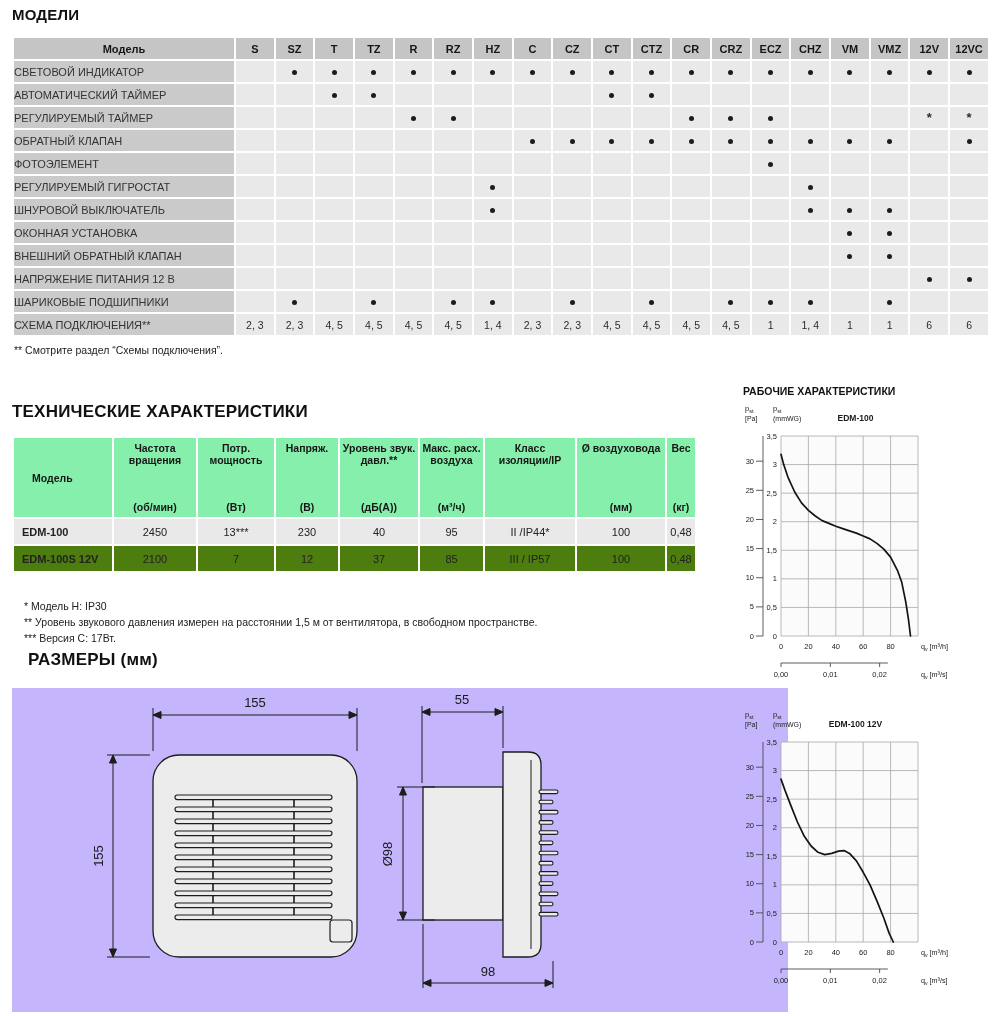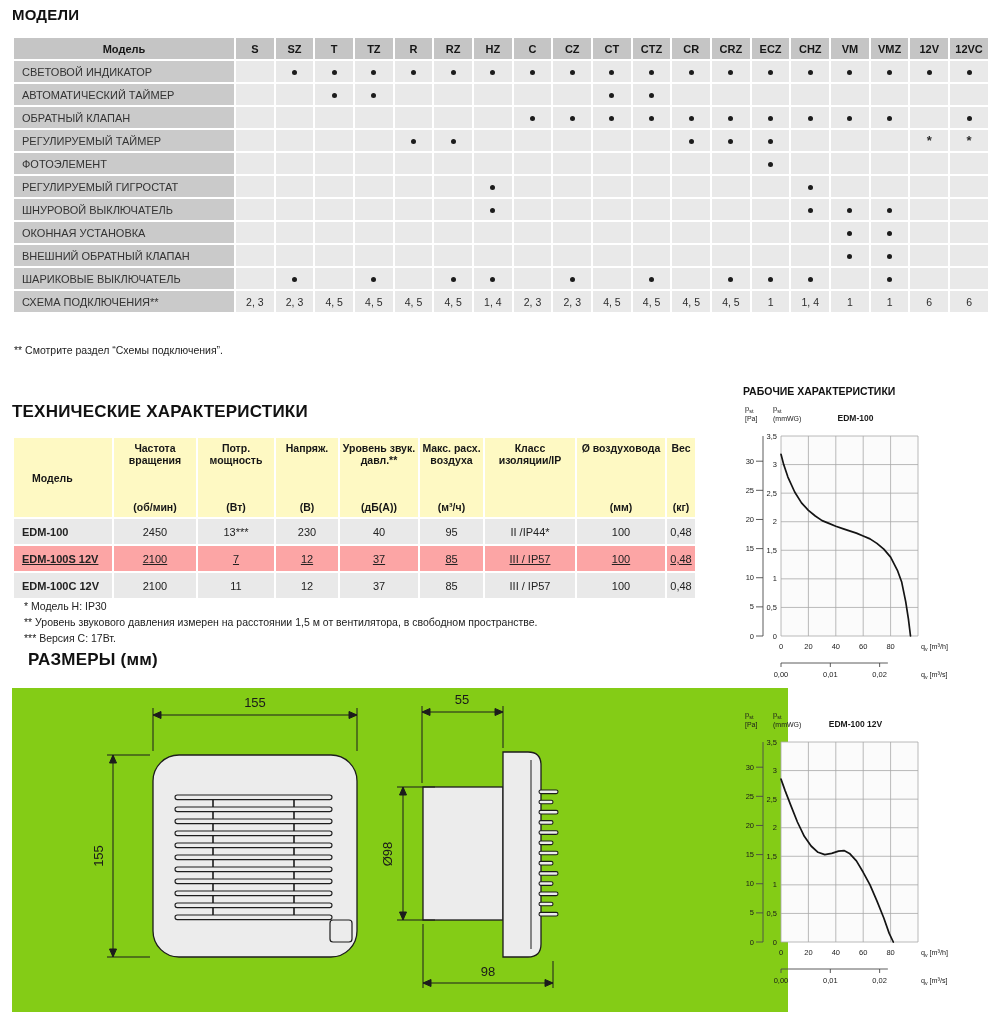--- a/index.html
+++ b/index.html
@@ -5,41 +5,41 @@
   html,body{margin:0;padding:0;background:#fff;}
   body{width:1000px;height:1016px;position:relative;font-family:"Liberation Sans",sans-serif;color:#1a1a1a;overflow:hidden;}
   .abs{position:absolute;}
   .sec-title{font-weight:bold;color:#111;letter-spacing:.2px;}
   .t1{font-size:15px;text-align:right;}
   .t2{font-size:17px;}
   
   #models-table{border-collapse:separate;border-spacing:2px;table-layout:fixed;width:978px;}
   #models-table th{background:#c5c5c5;font-size:11px;font-weight:bold;height:21px;text-align:center;color:#161616;padding:0;}
   #models-table td{height:21px;padding:0;text-align:center;}
-  #models-table td.feat{background:#cacaca;text-align:left;padding-left:8px;font-size:11px;color:#333;white-space:nowrap;}
+  #models-table td.feat{background:#cacaca;text-align:left;padding-left:0;font-size:11px;color:#333;white-space:nowrap;}
   #models-table td.cell{background:#e9e9e9;font-size:10.5px;color:#2c2c2c;}
   .dot{display:inline-block;width:5px;height:5px;border-radius:50%;background:#1c1c1c;vertical-align:middle;}
   .star{font-size:13px;font-weight:bold;color:#2c2c2c;line-height:0;}
   
   .fnote{font-size:10.5px;color:#222;line-height:1.5;}
   
   #spec-table{border-collapse:separate;border-spacing:2px;table-layout:fixed;width:655px;}
-  #spec-table th{background:#fef9c3;font-size:10.5px;font-weight:bold;color:#161616;padding:4px 2px 3px 2px;height:72px;vertical-align:top;position:relative;text-align:center;}
+  #spec-table th{background:#86efac;font-size:10.5px;font-weight:bold;color:#161616;padding:4px 2px 3px 2px;height:72px;vertical-align:top;position:relative;text-align:center;}
   #spec-table th .h-unit{position:absolute;bottom:4px;left:0;right:0;}
   #spec-table th.h-model{vertical-align:middle;text-align:left;padding-left:18px;}
   #spec-table td{height:25px;padding:0;font-size:11px;text-align:center;color:#222;}
   #spec-table tr.r-light td{background:#e9e9e9;}
-  #spec-table tr.r-dark td{background:#fca5a5;text-decoration:underline;}
+  #spec-table tr.r-dark td{background:#4d7c0f;}
   #spec-table td.m{text-align:left;padding-left:8px;font-weight:bold;color:#222;}
   
   #right-col{left:743px;top:385px;width:212px;}
   #charts-title{font-size:10.5px;font-weight:bold;color:#111;}
   .chart-box{width:212px;height:300px;}
   
-  #dim-panel{left:12px;top:688px;width:776px;height:324px;background:#84cc16;}
+  #dim-panel{left:12px;top:688px;width:776px;height:324px;background:#c4b5fd;}
   svg text{font-family:"Liberation Sans",sans-serif;}
 </style>
 </head>
 <body>
 
 <div class="abs sec-title t1" style="left:12px;top:6px;">МОДЕЛИ</div>
 <table id="models-table" class="abs" style="left:12px;top:36px;">
     <colgroup>
       <col style="width:220px">
       <col>
@@ -123,42 +123,20 @@
         <td class="cell"></td>
         <td class="cell"></td>
         <td class="cell"></td>
         <td class="cell"></td>
         <td class="cell"></td>
         <td class="cell"></td>
         <td class="cell"></td>
         <td class="cell"></td>
       </tr>
       <tr>
-        <td class="feat">ОБРАТНЫЙ КЛАПАН</td>
-        <td class="cell"></td>
-        <td class="cell"></td>
-        <td class="cell"></td>
-        <td class="cell"></td>
-        <td class="cell"></td>
-        <td class="cell"></td>
-        <td class="cell"></td>
-        <td class="cell"><span class="dot"></span></td>
-        <td class="cell"><span class="dot"></span></td>
-        <td class="cell"><span class="dot"></span></td>
-        <td class="cell"><span class="dot"></span></td>
-        <td class="cell"><span class="dot"></span></td>
-        <td class="cell"><span class="dot"></span></td>
-        <td class="cell"><span class="dot"></span></td>
-        <td class="cell"><span class="dot"></span></td>
-        <td class="cell"><span class="dot"></span></td>
-        <td class="cell"><span class="dot"></span></td>
-        <td class="cell"></td>
-        <td class="cell"><span class="dot"></span></td>
-      </tr>
-      <tr>
         <td class="feat">РЕГУЛИРУЕМЫЙ ТАЙМЕР</td>
         <td class="cell"></td>
         <td class="cell"></td>
         <td class="cell"></td>
         <td class="cell"></td>
         <td class="cell"><span class="dot"></span></td>
         <td class="cell"><span class="dot"></span></td>
         <td class="cell"></td>
         <td class="cell"></td>
         <td class="cell"></td>
@@ -167,20 +145,42 @@
         <td class="cell"><span class="dot"></span></td>
         <td class="cell"><span class="dot"></span></td>
         <td class="cell"><span class="dot"></span></td>
         <td class="cell"></td>
         <td class="cell"></td>
         <td class="cell"></td>
         <td class="cell"><span class="star">*</span></td>
         <td class="cell"><span class="star">*</span></td>
       </tr>
       <tr>
+        <td class="feat">ОБРАТНЫЙ КЛАПАН</td>
+        <td class="cell"></td>
+        <td class="cell"></td>
+        <td class="cell"></td>
+        <td class="cell"></td>
+        <td class="cell"></td>
+        <td class="cell"></td>
+        <td class="cell"></td>
+        <td class="cell"><span class="dot"></span></td>
+        <td class="cell"><span class="dot"></span></td>
+        <td class="cell"><span class="dot"></span></td>
+        <td class="cell"><span class="dot"></span></td>
+        <td class="cell"><span class="dot"></span></td>
+        <td class="cell"><span class="dot"></span></td>
+        <td class="cell"><span class="dot"></span></td>
+        <td class="cell"><span class="dot"></span></td>
+        <td class="cell"><span class="dot"></span></td>
+        <td class="cell"><span class="dot"></span></td>
+        <td class="cell"></td>
+        <td class="cell"><span class="dot"></span></td>
+      </tr>
+      <tr>
         <td class="feat">ФОТОЭЛЕМЕНТ</td>
         <td class="cell"></td>
         <td class="cell"></td>
         <td class="cell"></td>
         <td class="cell"></td>
         <td class="cell"></td>
         <td class="cell"></td>
         <td class="cell"></td>
         <td class="cell"></td>
         <td class="cell"></td>
@@ -277,21 +277,43 @@
         <td class="cell"></td>
         <td class="cell"></td>
         <td class="cell"></td>
         <td class="cell"></td>
         <td class="cell"><span class="dot"></span></td>
         <td class="cell"><span class="dot"></span></td>
         <td class="cell"></td>
         <td class="cell"></td>
       </tr>
       <tr>
-        <td class="feat">ШАРИКОВЫЕ ВЫКЛЮЧАТЕЛЬ</td>
+        <td class="feat">НАПРЯЖЕНИЕ ПИТАНИЯ 12 В</td>
+        <td class="cell"></td>
+        <td class="cell"></td>
+        <td class="cell"></td>
+        <td class="cell"></td>
+        <td class="cell"></td>
+        <td class="cell"></td>
+        <td class="cell"></td>
+        <td class="cell"></td>
+        <td class="cell"></td>
+        <td class="cell"></td>
+        <td class="cell"></td>
+        <td class="cell"></td>
+        <td class="cell"></td>
+        <td class="cell"></td>
+        <td class="cell"></td>
+        <td class="cell"></td>
+        <td class="cell"></td>
+        <td class="cell"><span class="dot"></span></td>
+        <td class="cell"><span class="dot"></span></td>
+      </tr>
+      <tr>
+        <td class="feat">ШАРИКОВЫЕ ПОДШИПНИКИ</td>
         <td class="cell"></td>
         <td class="cell"><span class="dot"></span></td>
         <td class="cell"></td>
         <td class="cell"><span class="dot"></span></td>
         <td class="cell"></td>
         <td class="cell"><span class="dot"></span></td>
         <td class="cell"><span class="dot"></span></td>
         <td class="cell"></td>
         <td class="cell"><span class="dot"></span></td>
         <td class="cell"></td>
@@ -392,31 +414,20 @@
         <td>40</td>
         <td>95</td>
         <td>II /IP44*</td>
         <td>100</td>
         <td>0,48</td>
       </tr>
       <tr class="r-dark">
         <td class="m">EDM-100S 12V</td>
         <td>2100</td>
         <td>7</td>
-        <td>12</td>
-        <td>37</td>
-        <td>85</td>
-        <td>III / IP57</td>
-        <td>100</td>
-        <td>0,48</td>
-      </tr>
-      <tr class="r-light">
-        <td class="m">EDM-100C 12V</td>
-        <td>2100</td>
-        <td>11</td>
         <td>12</td>
         <td>37</td>
         <td>85</td>
         <td>III / IP57</td>
         <td>100</td>
         <td>0,48</td>
       </tr>
     </tbody>
   </table>
 

